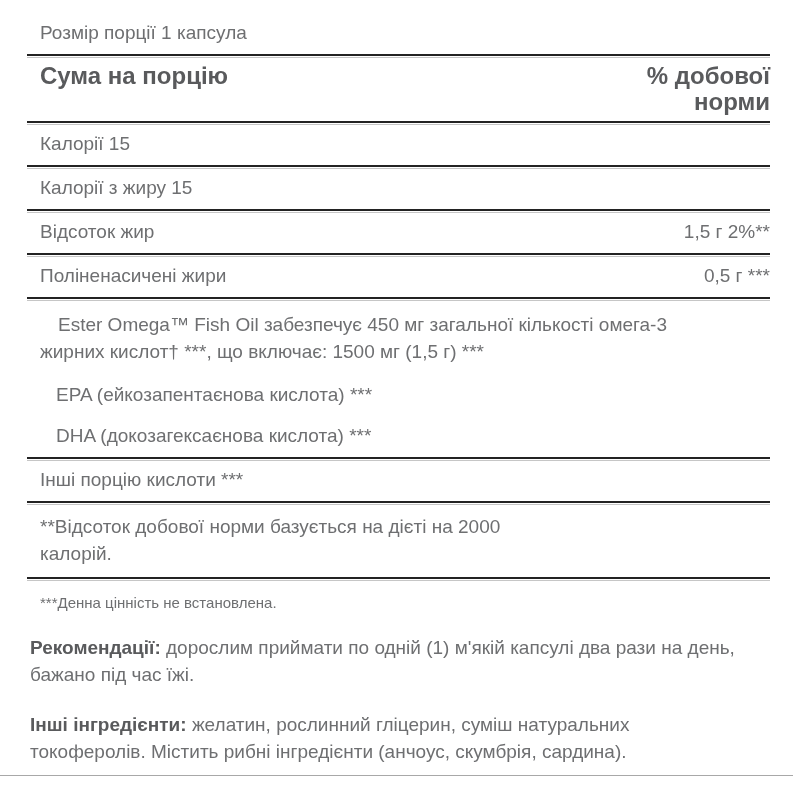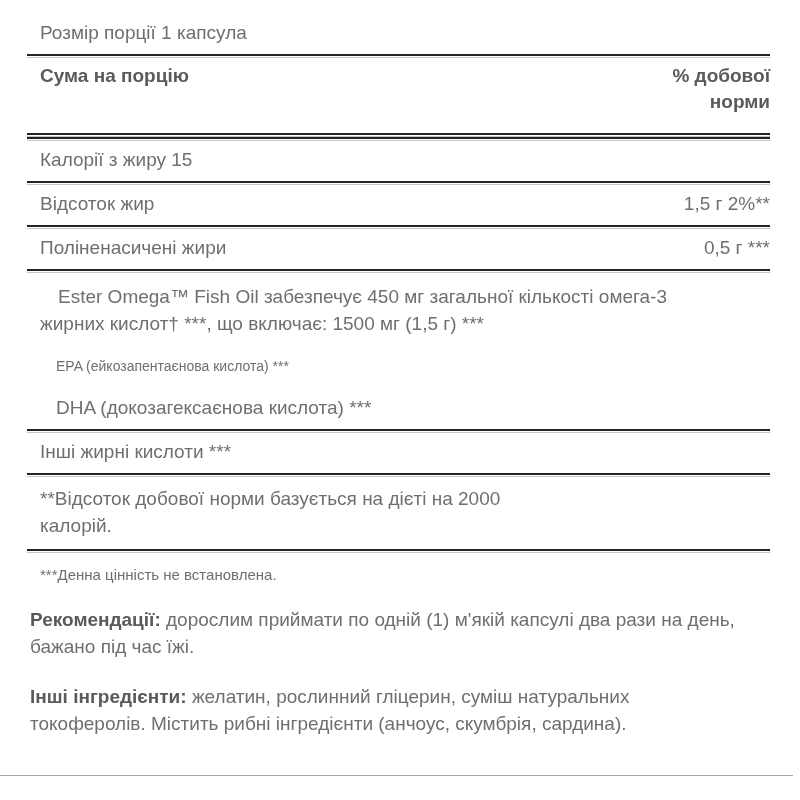--- a/index.html
+++ b/index.html
@@ -33,43 +33,43 @@
     justify-content: space-between;
     align-items: flex-start;
   }
   .row .value {
     white-space: nowrap;
     text-align: right;
   }
   .header-row {
     font-weight: bold;
     color: #595a5c;
-    padding: 5px 0 18px 13px;
-    font-size: 19px;
+    padding: 5px 0 6px 13px;
+    font-size: 24px;
     line-height: 26px;
   }
   .header-right {
     width: 130px;
     text-align: right;
   }
   .sep {
     height: 1px;
     background: #ffffff;
     border-top: 2px solid #232323;
     border-bottom: 1px solid #c6c6c6;
   }
   .omega-note {
     font-size: 19px;
     line-height: 27px;
     padding: 10px 0 4px 13px;
     width: 680px;
     text-indent: 18px;
   }
   .epa-row {
-    font-size: 14px;
+    font-size: 19px;
     line-height: 27px;
     padding: 12px 0 6px 29px;
   }
   .dha-row {
     font-size: 19px;
     line-height: 27px;
     padding: 8px 0 8px 29px;
   }
   .note-dv {
     font-size: 19px;
@@ -118,20 +118,24 @@
 
     <div class="sep"></div>
 
     <div class="header-row flex">
       <span>Сума на порцію</span>
       <span class="header-right">% добової норми</span>
     </div>
 
     <div class="sep"></div>
 
+    <div class="row flex">
+      <span>Калорії 15</span>
+      <span class="value"></span>
+    </div>
 
     <div class="sep"></div>
 
     <div class="row flex">
       <span>Калорії з жиру 15</span>
       <span class="value"></span>
     </div>
 
     <div class="sep"></div>
 
@@ -151,21 +155,21 @@
 
 
     <div class="omega-note">Ester Omega™ Fish Oil забезпечує 450 мг загальної кількості омега-3 жирних кислот† ***, що включає: 1500 мг (1,5 г) ***</div>
 
     <div class="epa-row">EPA (ейкозапентаєнова кислота) ***</div>
 
     <div class="dha-row">DHA (докозагексаєнова кислота) ***</div>
 
     <div class="sep"></div>
 
-    <div class="row">Інші жирні кислоти ***</div>
+    <div class="row">Інші порцію кислоти ***</div>
 
     <div class="sep"></div>
 
     <div class="note-dv">**Відсоток добової норми базується на дієті на 2000 калорій.</div>
 
     <div class="sep"></div>
 
     <div class="note-nde">***Денна цінність не встановлена.</div>
 
   </div>

